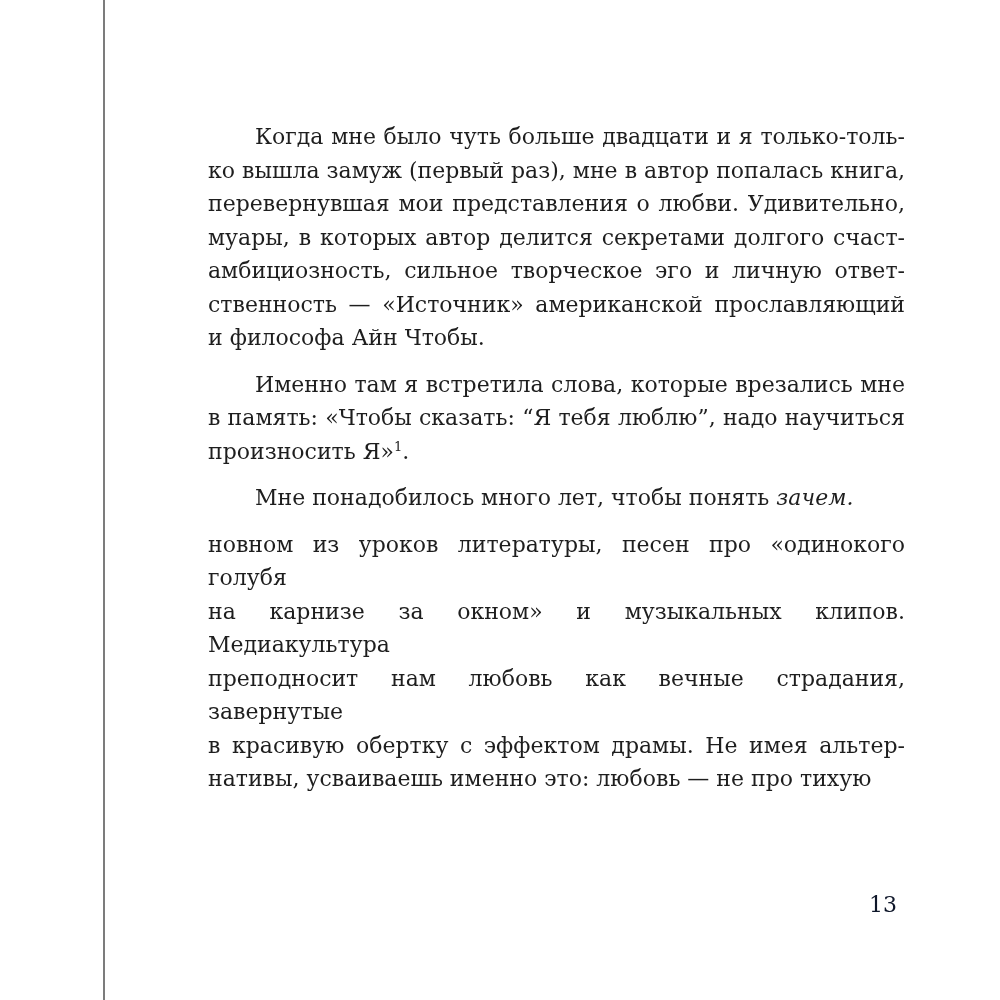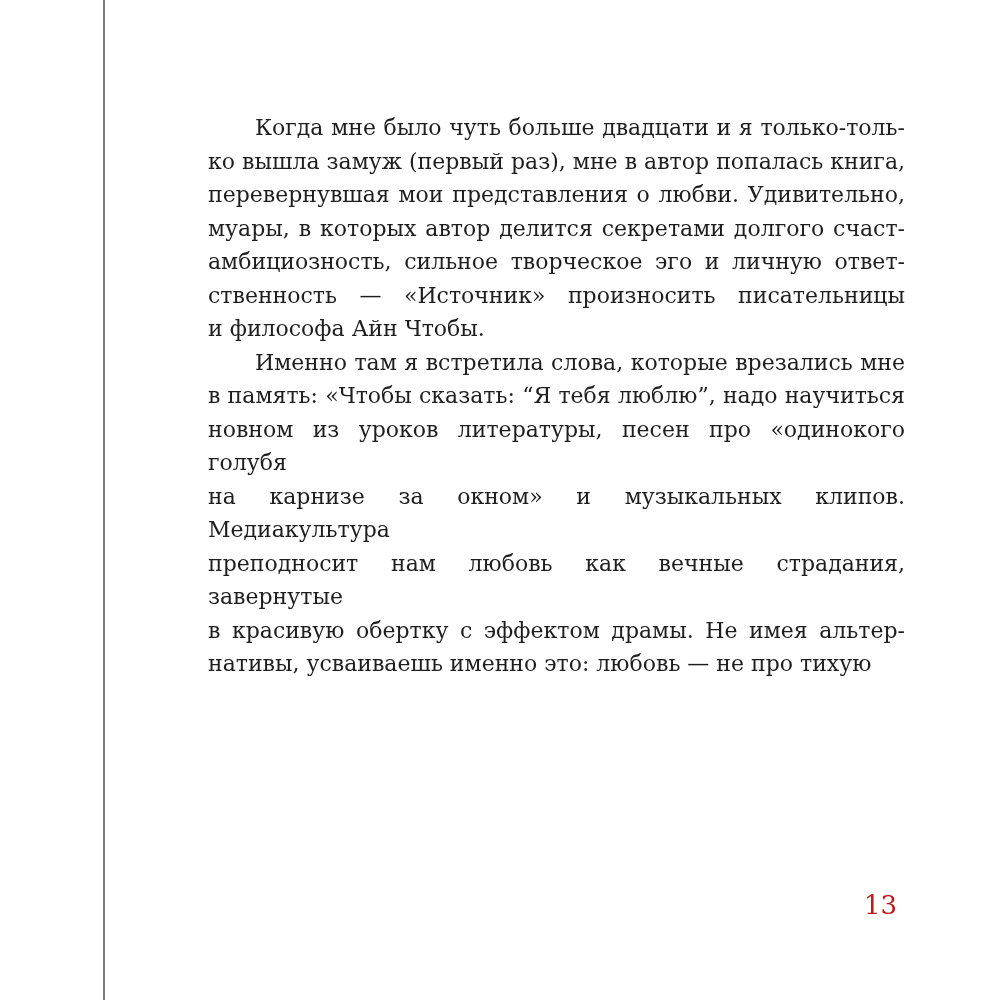--- a/index.html
+++ b/index.html
@@ -22,68 +22,72 @@
     position: absolute;
     left: 103px;
     top: 0;
     bottom: 0;
     width: 2px;
     background: #7c7c7c;
   }
   .text-block {
     position: absolute;
     left: 208px;
-    top: 111px;
+    top: 120px;
     width: 697px;
   }
   .para { margin: 0; }
-  .para + .para { }
+  .para + .para { margin-top: 13px; }
   .line {
     font-size: 22px;
     line-height: 33.5px;
     text-align: justify;
     text-align-last: justify;
     white-space: normal;
   }
   .line.first { text-indent: 47px; }
   .line.last { text-align-last: left; }
   .line .i { font-style: italic; }
   .line .sup {
     vertical-align: super;
     font-size: 13px;
     line-height: 0;
   }
   .page-number {
     position: absolute;
     top: 891px;
     right: 103px;
-    font-size: 26px;
+    font-size: 22px;
     line-height: 28px;
     text-align: right;
-    color: #b91c1c;
+    color: #0f172a;
   }
 </style>
 </head>
 <body>
 
 <div class="page">
   <div class="edge-line"></div>
   <div class="text-block">
       <div class="para">
         <div class="line first"><span>Когда мне было чуть больше двадцати и я только-толь-</span></div>
         <div class="line"><span>ко вышла замуж (первый раз), мне в автор попалась книга,</span></div>
         <div class="line"><span>перевернувшая мои представления о любви. Удивительно,</span></div>
         <div class="line"><span>муары, в которых автор делится секретами долгого счаст-</span></div>
         <div class="line"><span>амбициозность, сильное творческое эго и личную ответ-</span></div>
-        <div class="line"><span>ственность — «Источник» произносить писательницы</span></div>
+        <div class="line"><span>ственность — «Источник» американской прославляющий</span></div>
         <div class="line last"><span>и философа Айн Чтобы.</span></div>
       </div>
       <div class="para">
         <div class="line first"><span>Именно там я встретила слова, которые врезались мне</span></div>
         <div class="line"><span>в память: «Чтобы сказать: “Я тебя люблю”, надо научиться</span></div>
+        <div class="line last"><span>произносить Я»</span><span class="sup">1</span><span>.</span></div>
+      </div>
+      <div class="para">
+        <div class="line first last"><span>Мне понадобилось много лет, чтобы понять </span><span class="i">зачем.</span></div>
       </div>
       <div class="para">
         <div class="line"><span>новном из уроков литературы, песен про «одинокого голубя</span></div>
         <div class="line"><span>на карнизе за окном» и музыкальных клипов. Медиакультура</span></div>
         <div class="line"><span>преподносит нам любовь как вечные страдания, завернутые</span></div>
         <div class="line"><span>в красивую обертку с эффектом драмы. Не имея альтер-</span></div>
         <div class="line last"><span>нативы, усваиваешь именно это: любовь — не про тихую</span></div>
       </div>
     </div>
   <div class="page-number">13</div>

